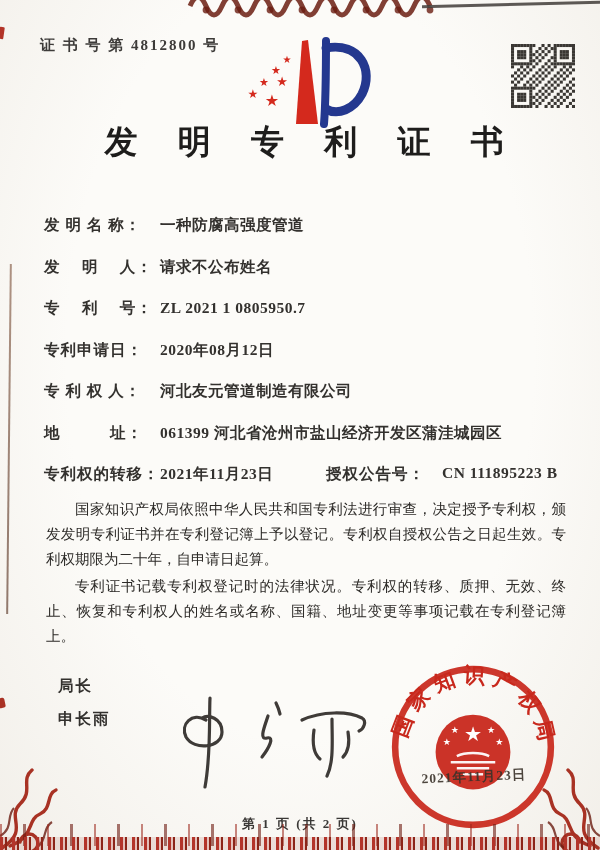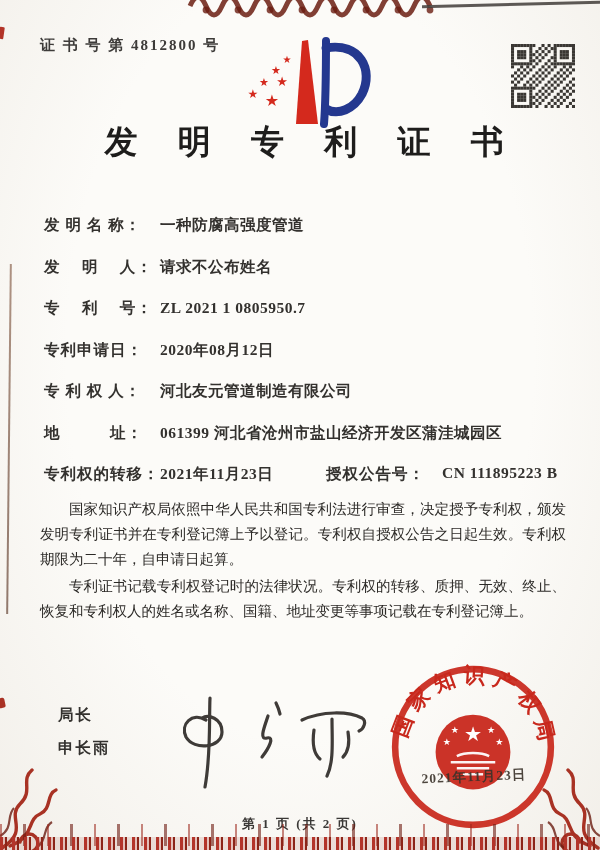--- a/index.html
+++ b/index.html
@@ -47,23 +47,23 @@
     white-space:nowrap; }
   .field-label { display:inline-block; min-width:116px; letter-spacing:1px; }
   .field-value { letter-spacing:.5px; }
   .grant-row { display:flex; }
   .grant-pair-1 { width:282px; display:flex; }
   .grant-pair-2 { display:flex; }
   
   .body-text { position:absolute; left:40px; top:497px; width:526px;
     font-size:14.5px; line-height:1.72; color:#2c2a27; font-weight:500;
     text-align:justify; }
-  .body-text p { text-indent:2em; margin:0 0 2px 0; }
+  .body-text p { text-indent:2em; margin:0 0 2px 6px; }
   
-  .signer { position:absolute; left:58px; top:707px; font-size:15.5px;
+  .signer { position:absolute; left:58px; top:678px; font-size:15.5px;
     font-weight:600; color:#33312e; line-height:1; }
   .signer-title { margin-bottom:17px; letter-spacing:2px; }
   .signer-name { letter-spacing:2px; }
   .signature { position:absolute; left:162px; top:690px; width:218px; height:102px; }
   .seal { position:absolute; left:382px; top:656px; width:182px; height:182px; }
   .seal-date { position:absolute; left:393px; top:768px; width:162px; text-align:center;
     font-size:13.5px; font-weight:700; color:#3a322a; letter-spacing:1px;
     transform:rotate(-2.5deg); opacity:.9; }
   .footer { position:absolute; left:0; right:0; top:815px; text-align:center;
     font-size:13px; font-weight:600; color:#3a3836; letter-spacing:2px; }

